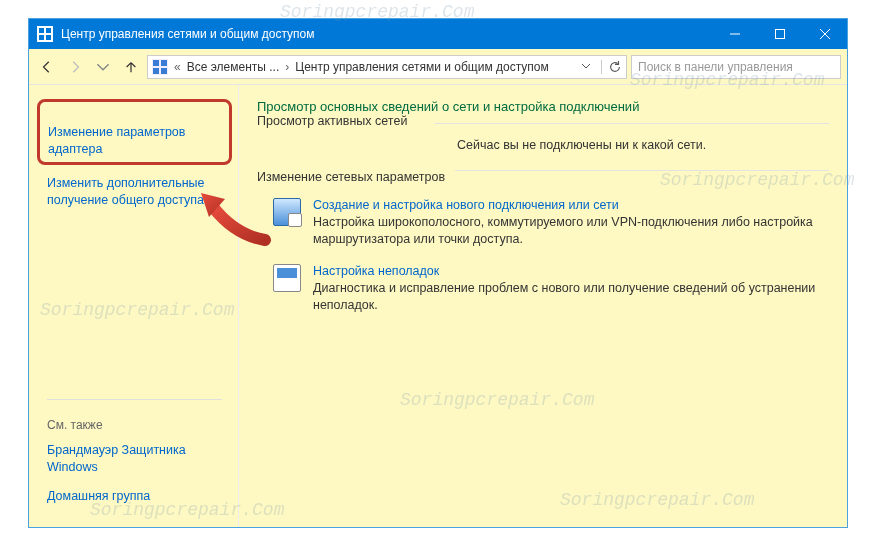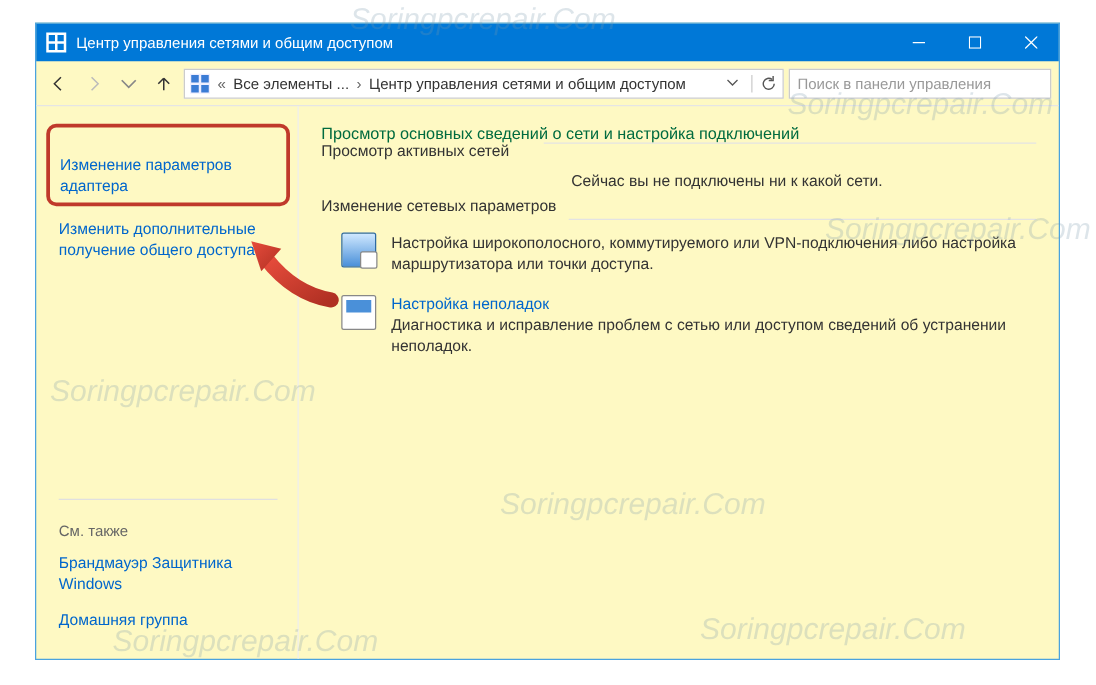--- a/index.html
+++ b/index.html
@@ -32,38 +32,38 @@
   .sidebar .section-title { color: #666; font-size: 12px; margin: 8px 0 10px; }
   .sidebar .spacer { flex: 1; }
   .sidebar .divider { height: 1px; background: #e0e0e0; margin: 6px 0 10px; }
 
   .highlight-box { border: 3px solid #c0392b; border-radius: 8px; padding: 22px 8px 4px 8px; margin: 0 -10px 10px -10px; }
   .highlight-box .link { margin-bottom: 0; }
 
   .main { flex: 1; padding: 14px 18px; font-size: 12.5px; color: #333; overflow: hidden; }
   .main h1 { color: #006b3f; font-weight: 400; font-size: 13px; }
   .section-label { color: #333; font-size: 12.5px; margin-bottom: 4px; }
-  .active-row { display: flex; align-items: flex-start; gap: 28px; margin-bottom: 18px; }
+  .active-row { display: flex; align-items: center; gap: 28px; margin-bottom: 18px; }
   .hr-thin { flex: 1; height: 1px; background: #e3e3e3; }
   .active-text { padding-left: 200px; color: #333; }
 
-  .subhr { display:flex; align-items:flex-end; gap:10px; margin-bottom: 10px; }
+  .subhr { display:flex; align-items:flex-start; gap:10px; margin-bottom: 10px; }
   .net-item { display: flex; gap: 12px; margin: 10px 0 16px 16px; }
   .net-icon { width: 28px; height: 28px; flex-shrink: 0; }
   .net-icon.conn { background: linear-gradient(#cfe8ff,#4a90d9); border: 1px solid #2d6aa3; border-radius: 2px; position: relative; }
   .net-icon.conn::after { content:""; position:absolute; right:-2px; bottom:-2px; width:12px;height:12px; background:#fff; border:1px solid #888; border-radius:2px; }
   .net-icon.troub { background: #fff; border: 1px solid #888; border-radius: 2px; position: relative; }
   .net-icon.troub::before { content:""; position:absolute; left:3px; top:3px; right:3px;height:10px; background:#4a90d9; }
   .net-text .net-link { color: #0066cc; cursor: pointer; margin-bottom: 2px; }
   .net-text .net-desc { color: #333; line-height: 1.35; max-width: 520px; }
 
   .arrow { position: absolute; left: 195px; top: 185px; pointer-events: none; }
   .arrow svg { width: 80px; height: 65px; }
 
-  .watermark { position: absolute; color: rgba(120,150,170,0.25); font-style: italic; font-family: Liberation Sans, sans-serif; font-size: 24px; pointer-events: none; white-space: nowrap; }
+  .watermark { position: absolute; color: rgba(120,150,170,0.25); font-style: italic; font-family: Liberation Mono, monospace; font-size: 18px; pointer-events: none; white-space: nowrap; }
 </style>
 </head>
 <body>
 
 <div class="outer">
 
   <div class="titlebar">
     <span class="app-icon"></span>
     <span class="title">Центр управления сетями и общим доступом</span>
     <div class="winbtns">
@@ -142,39 +142,40 @@
       <div class="link">Домашняя группа</div>
     </div>
 
     <div class="main">
       <h1>Просмотр основных сведений о сети и настройка подключений</h1>
 
       <div class="active-row">
         <span class="section-label">Просмотр активных сетей</span>
         <span class="hr-thin"></span>
       </div>
-      <div class="active-text" style="margin-top:-12px;margin-bottom:6px">Сейчас вы не подключены ни к какой сети.</div>
+      <div class="active-text" style="margin-top:-12px;margin-bottom:18px">Сейчас вы не подключены ни к какой сети.</div>
 
       <div class="subhr">
         <span class="section-label">Изменение сетевых параметров</span>
         <span class="hr-thin"></span>
       </div>
 
       <div class="net-item">
         <div class="net-icon conn"></div>
         <div class="net-text">
+          <div class="net-link">Создание и настройка нового подключения или сети</div>
           <div class="net-desc">Настройка широкополосного, коммутируемого или VPN-подключения либо настройка маршрутизатора или точки доступа.</div>
         </div>
       </div>
 
       <div class="net-item">
         <div class="net-icon troub"></div>
         <div class="net-text">
           <div class="net-link">Настройка неполадок</div>
-          <div class="net-desc">Диагностика и исправление проблем с сетью или доступом сведений об устранении неполадок.</div>
+          <div class="net-desc">Диагностика и исправление проблем с нового или получение сведений об устранении неполадок.</div>
         </div>
       </div>
     </div>
   </div>
 </div>
 
 <div class="arrow">
   <svg viewBox="0 0 80 65">
     <defs>
       <linearGradient id="g" x1="0" y1="0" x2="1" y2="1">

